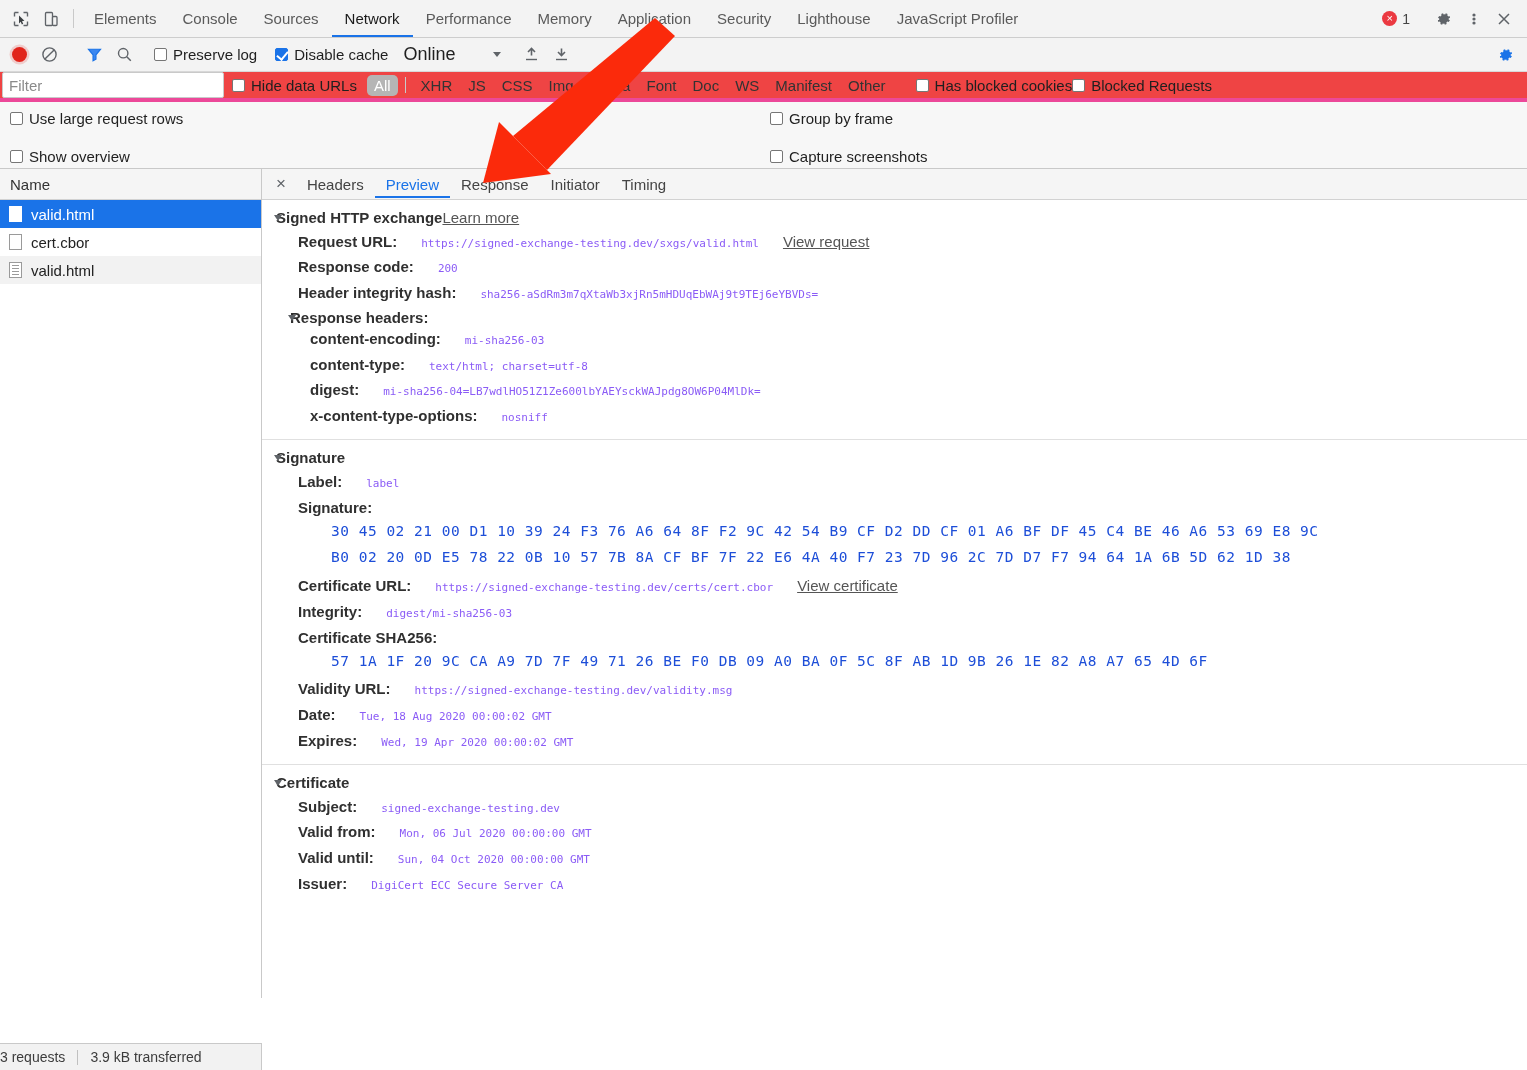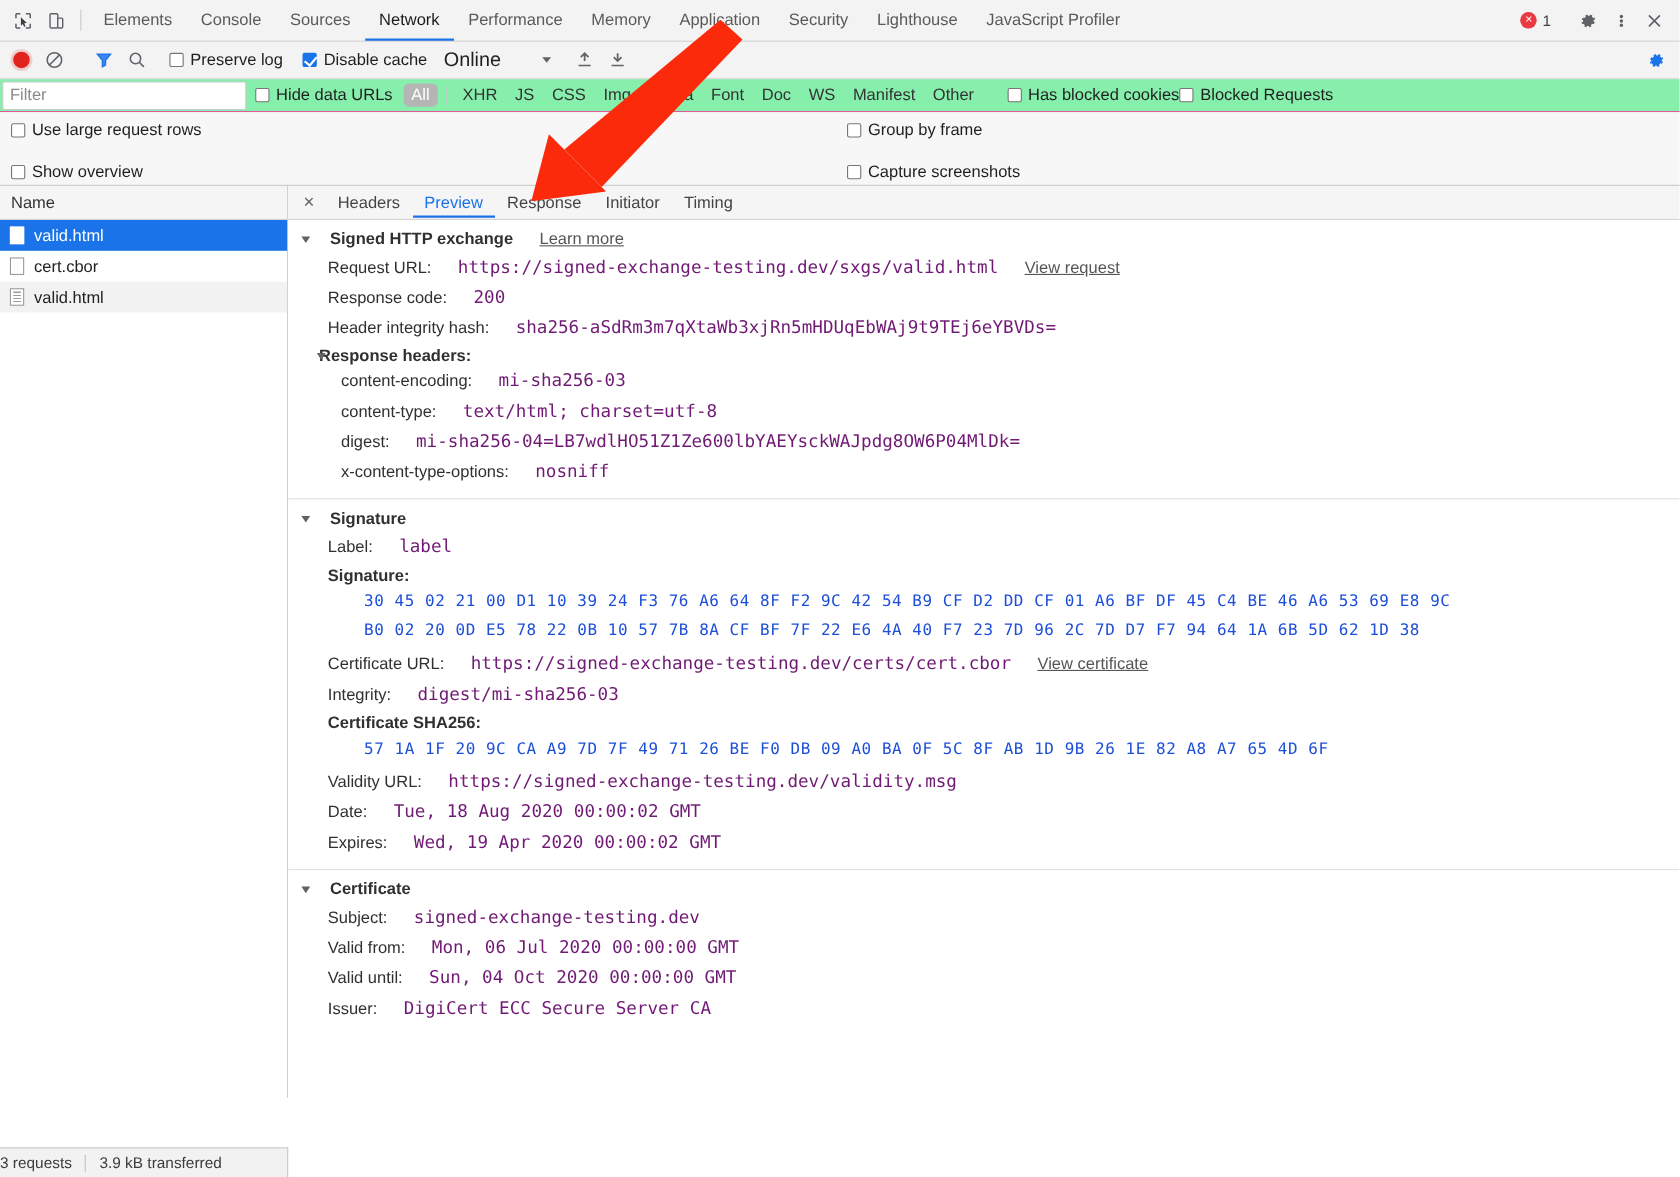--- a/index.html
+++ b/index.html
@@ -93,22 +93,22 @@
   }
   .caret-dn {
     width: 0; height: 0;
     border-left: 4px solid transparent; border-right: 4px solid transparent;
     border-top: 5px solid #5f6368;
   }
 
   
   #filter-row {
     height: 30px;
-    background: #86efac;
-    border-bottom: 1px solid #ec4899;
+    background: #ef4444;
+    border-bottom: 4px solid #ec4899;
     display: flex; align-items: center;
   }
   #filter-input {
     width: 222px; height: 26px;
     border: 1px solid #c9c9c9; border-radius: 2px;
     margin: 0 8px 0 2px;
     font-size: 15px; font-family: "Liberation Sans", sans-serif;
     padding: 0 6px; color: #222; background: #fff;
     outline: none;
   }
@@ -204,21 +204,21 @@
   .dtab.selected { color: #1a73e8; box-shadow: inset 0 -2px 0 #1a73e8; }
 
   #sxg-view {
     flex: 1;
     overflow: hidden;
     font-size: 15px;
   }
   .sxg-section { border-bottom: 1px solid #e0e0e0; padding: 9px 0 10px 12px; }
   .sxg-section:last-child { border-bottom: none; }
   .sec-title {
-    display: flex; align-items: center; gap: 24px;
+    display: flex; align-items: center; 
     font-weight: bold; color: #303030; font-size: 15px;
     margin-bottom: 3px;
   }
   .tri {
     width: 0; height: 0;
     border-top: 4.5px solid transparent; border-bottom: 4.5px solid transparent;
     border-left: 6px solid #5f6368;
     margin-right: -17px; margin-left: 1px;
     transform: rotate(90deg);
     cursor: pointer; flex: none;
@@ -226,24 +226,24 @@
   .sec-title-text { margin-left: 12px; }
   .link {
     color: #555; text-decoration: underline;
     font-weight: normal; cursor: pointer; font-size: 15px;
   }
   .kv {
     display: flex; align-items: baseline; gap: 24px;
     padding: 3.5px 0 3.5px 24px;
     line-height: 1.25;
   }
-  .kv .k { font-weight: normal; color: #303030; white-space: nowrap; }
+  .kv .k { font-weight: bold; color: #303030; white-space: nowrap; }
   .kv .v {
     font-family: "DejaVu Sans Mono", monospace;
-    font-size: 16px; color: #701a75;
+    font-size: 11px; color: #8b5cf6;
     word-break: break-all;
   }
   .kv.sub { padding-left: 36px; }
   .hexblock {
     font-family: "DejaVu Sans Mono", monospace;
     font-size: 14.5px; color: #1d4ed8;
     padding-left: 57px; line-height: 1.85;
     letter-spacing: .5px;
   }
   .kv-head {

